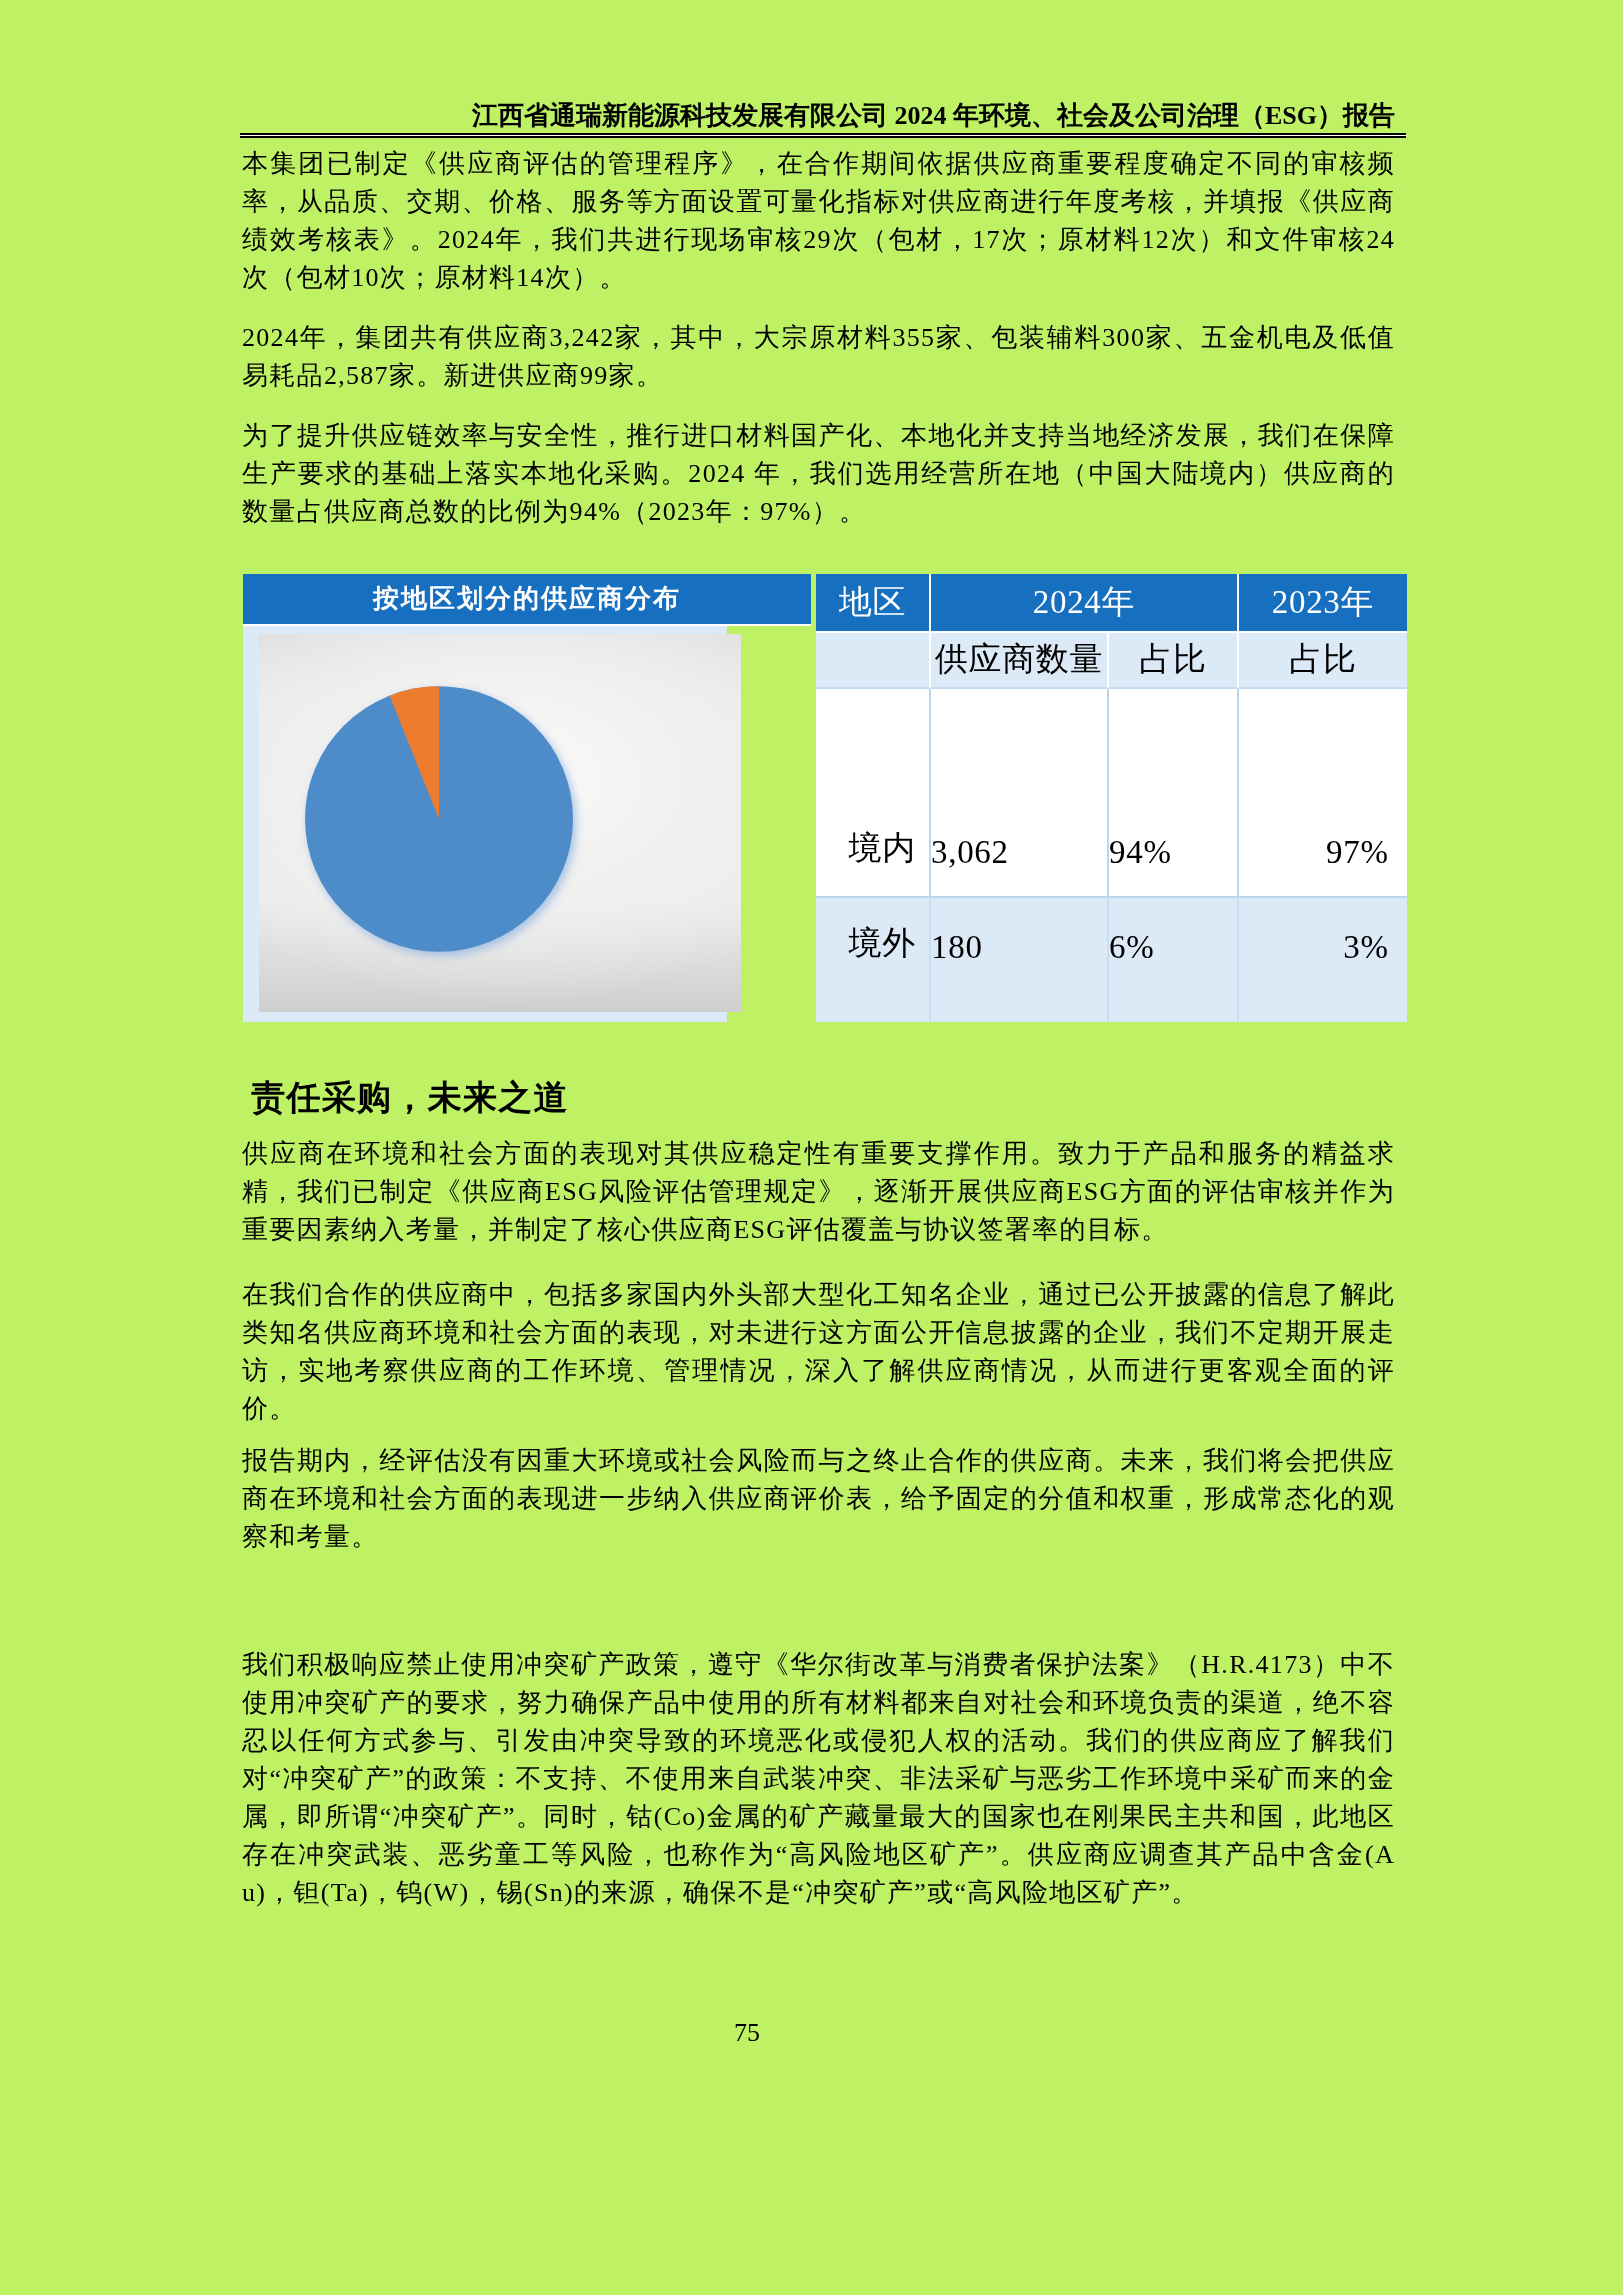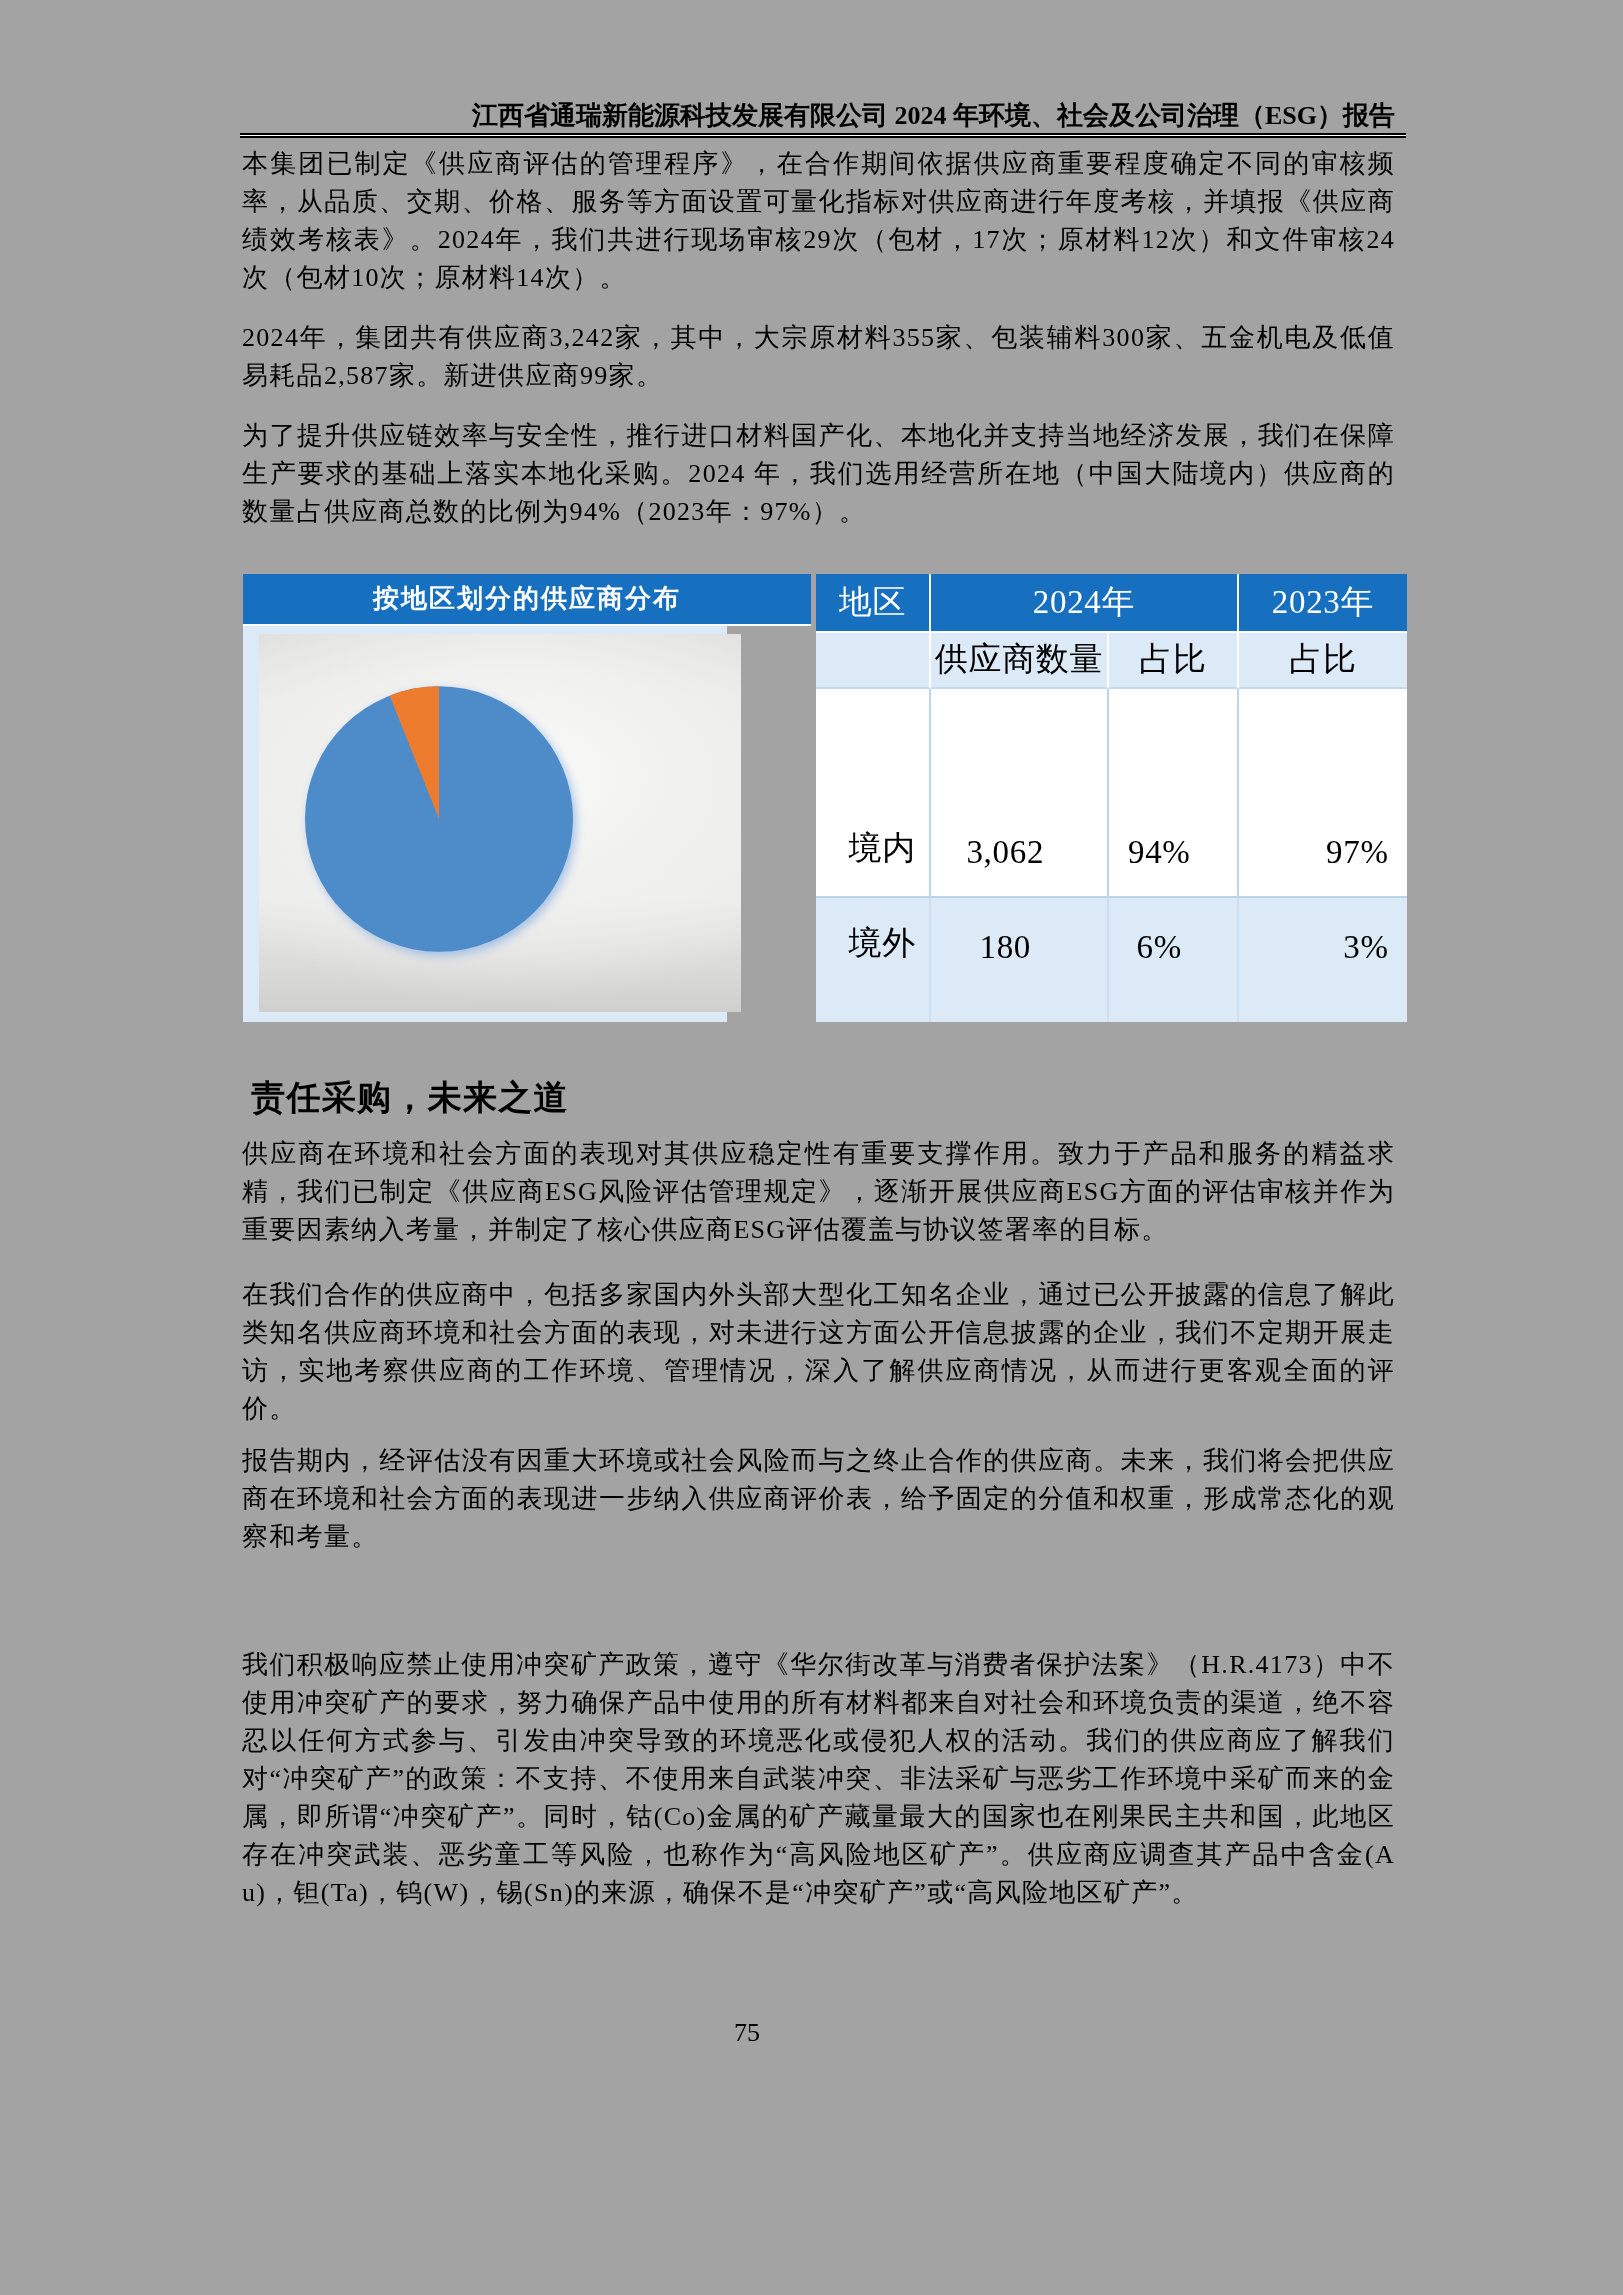--- a/index.html
+++ b/index.html
@@ -9,21 +9,21 @@
     --grid-blue-2:#CBDFF2;
     --pie-blue:#4E8BC9;
     --pie-orange:#EE7C2E;
   }
   *{margin:0;padding:0;box-sizing:border-box;}
   html,body{background:#888;}
   .page{
     position:relative;
     width:1623px;height:2295px;
     margin:0 auto;
-    background:#a3a3a3;
+    background:#bef264;
     font-family:"Liberation Serif","DejaVu Serif",serif;
     color:#000;
     overflow:hidden;
   }
   .doc-header{
     position:absolute;left:242px;top:99px;width:1153px;
     font-size:26px;line-height:33px;font-weight:bold;
     text-align:right;white-space:nowrap;
   }
   .header-rule{
@@ -87,21 +87,21 @@
     height:185px;background:#fff;vertical-align:bottom;
     padding-bottom:25px;border-bottom:2px solid var(--grid-blue);
   }
   tr.r1 td:not(:last-child){border-right:2px solid var(--grid-blue);}
   tr.r2 td{
     height:110px;background:var(--band-light);vertical-align:bottom;
     padding-bottom:56px;
   }
   tr.r2 td:not(:last-child){border-right:2px solid var(--grid-blue-2);}
   .data-table td.region{padding-left:19.6px;text-align:center;}
-  .data-table td.num{text-align:center;padding-right:27.5px;}
+  .data-table td.num{text-align:left;padding-right:27.5px;}
   .data-table td.num-last{text-align:right;padding-right:18.3px;}
   .page-number{
     position:absolute;left:0;top:2014px;width:1494px;
     text-align:center;font-size:26px;line-height:38px;
   }
 </style>
 </head>
 <body>
 
 <div class="page">

